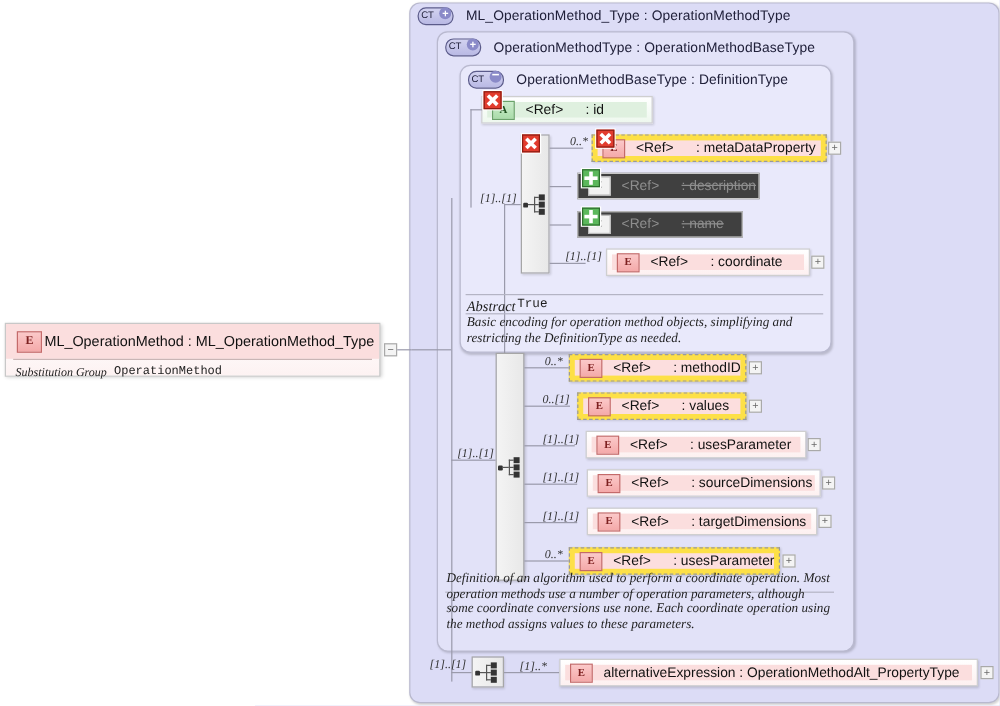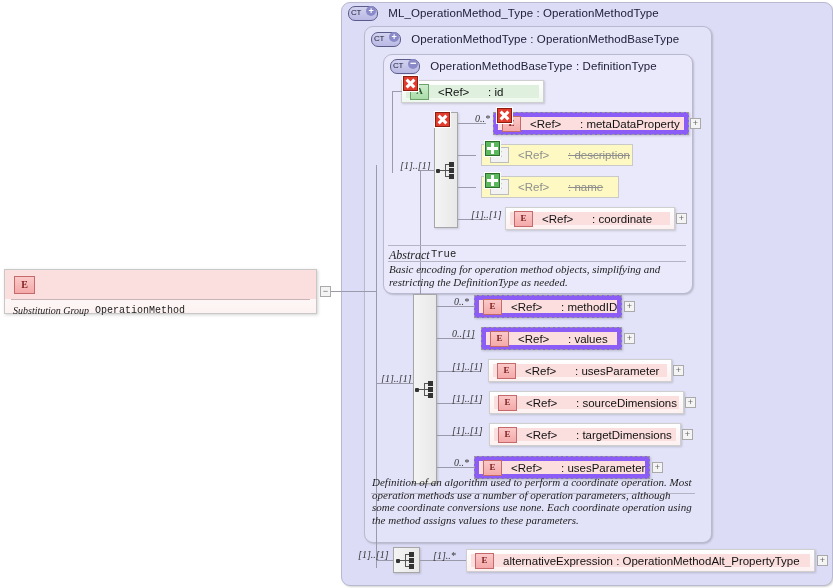--- a/index.html
+++ b/index.html
@@ -49,39 +49,39 @@
     border:1px solid #cfcfcf;
     box-shadow:1px 1px 2px rgba(0,0,0,.16);
     white-space:nowrap;
   }
   .node .inner{
     position:absolute;left:4px;top:4px;right:4px;bottom:4px;
     background:#fbdede;
     display:flex;align-items:center;
   }
   .node.solidfill .inner{background:#fbdede;}
-  .node.opt{border:1px dashed #9a9a9a;background:#8b5cf6;}
+  .node.opt{border:1px dashed #9a9a9a;background:#fde047;}
   .node.opt .inner{background:#fcdede;}
 
   .badge{
     width:17px;height:14px;min-width:17px;margin-left:4px;
     border:1px solid #c46a6a;background:linear-gradient(#fbc9c9,#f4a9a9);
     font-size:9px;line-height:13px;text-align:center;color:#7d2020;
     font-family:"Liberation Serif",serif;font-weight:bold;
   }
   .badge.attr{
     border:1px solid #6aa26a;background:linear-gradient(#cdeccd,#a9dca9);
     color:#205020;
   }
   .ntext{margin-left:9px;font-size:11.5px;color:#111;}
   .ntext .ref{display:inline-block;min-width:44px;}
   .ntext .nm{margin-left:6px;}
 
   
-  .node.ghost{background:#fef9c3;border:1px solid #c9c9c9;box-shadow:none;}
+  .node.ghost{background:#404040;border:1px solid #c9c9c9;box-shadow:none;}
   .node.ghost .inner{background:transparent;}
   .node.ghost .badge{
     border:1px solid #bdbdbd;background:#f2f2f2;color:#9a9a9a;font-weight:normal;
   }
   .node.ghost .ntext{color:#8e8e8e;text-decoration:line-through;}
 
   
   .node.attrnode{background:linear-gradient(#ffffff,#eef8ee);border:1px solid #cfcfcf;}
   .node.attrnode .inner{background:#dff0df;}
   .node.attrnode .ntext{color:#111;}
@@ -196,20 +196,21 @@
 
 <div class="panel-label abs" style="left:390px;top:59px;">
   <span class="ct">CT<i class="minus">−</i></span>
   <span style="margin-left:7px;">OperationMethodBaseType : DefinitionType</span>
 </div>
 
 <div class="elcard" style="left:4px;top:269px;width:313px;height:45px;">
   <div class="top"></div>
   <div class="sep"></div>
   <div class="bd">E</div>
+  <div class="ttl">ML_OperationMethod : ML_OperationMethod_Type</div>
   <div class="sgk">Substitution Group</div>
   <div class="sgv">OperationMethod</div>
 </div>
 <div class="collapse" style="left:320px;top:286px;">−</div>
 <div class="ln-h" style="left:331px;top:291px;width:12px;"></div>
 
 <div class="node attrnode" style="left:401px;top:80px;width:143px;height:23px;">
   <div class="inner">
     <div class="badge attr">A</div>
     <div class="ntext">

